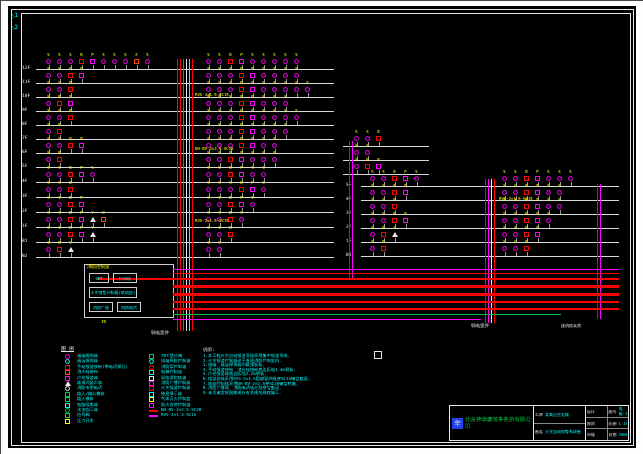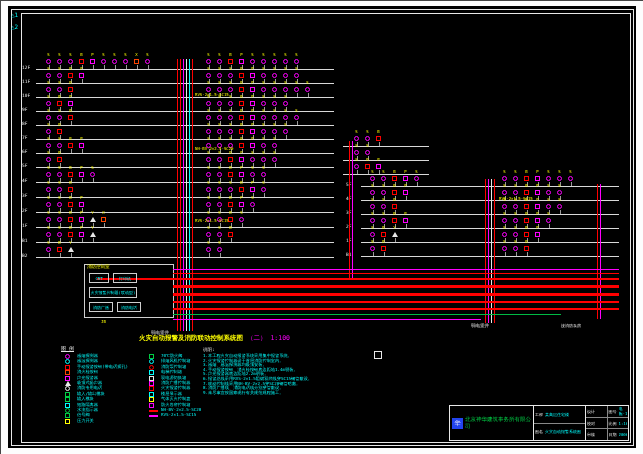--- a/index.html
+++ b/index.html
@@ -42,23 +42,20 @@
   <div id="drawing">
     <div class="frame-outer"></div>
     <div class="frame-inner"></div>
 
     <span class="corner-mark" style="left:10px;top:10px">△1</span>
     <span class="corner-mark" style="left:10px;top:22px">△2</span>
 
     <div class="ctrl-outer" style="left:83px;top:263px;width:88px;height:52px;"></div>
     <span class="t yel" style="left:86px;top:264px;font-size:4.5px">消防控制室</span>
 
-    <div class="main-title">
-      <span>火灾自动报警及消防联动控制系统图</span><span class="suffix">（二） 1:100</span>
-    </div>
 
     <span class="legend-title">图 例</span>
     <span class="notes-title">说明:</span>
     <div class="note-symbol"></div>
 
     <div class="tblock">
       <div class="tb-left">
         <div class="tb-logo">华</div>
         <div class="tb-company">北京神华建筑事务所有限公司</div>
       </div>

